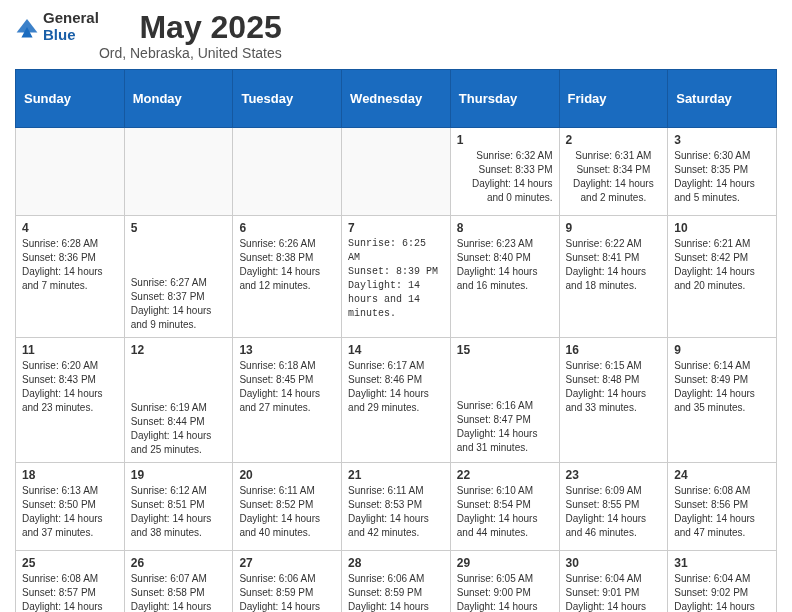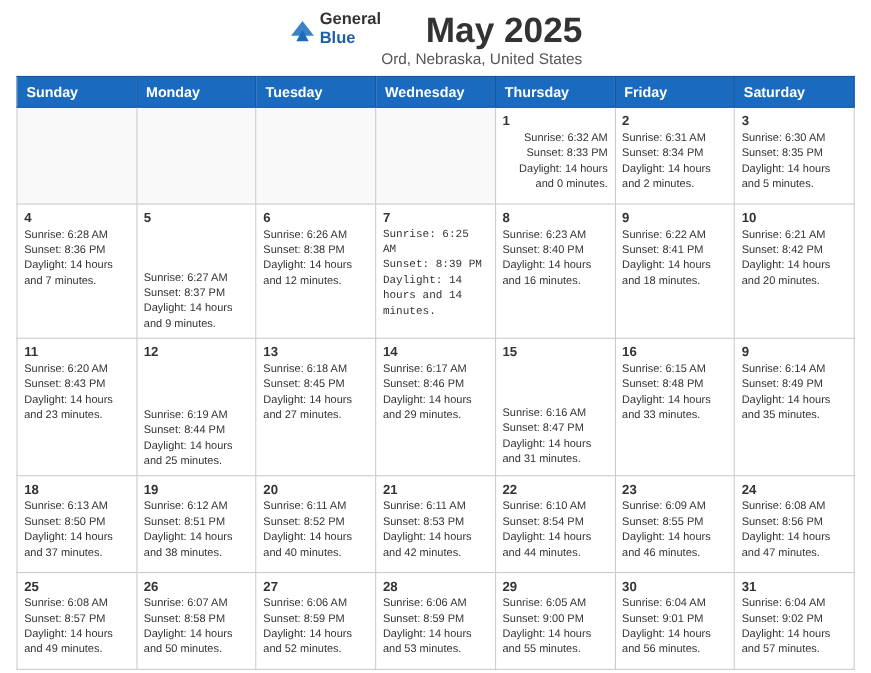--- a/index.html
+++ b/index.html
@@ -5,21 +5,21 @@
     * { box-sizing: border-box; margin: 0; padding: 0; }
     body {
       font-family: Arial, sans-serif;
       background: #fff;
       width: 792px;
       min-height: 612px;
       padding: 10px 15px;
     }
     .header {
       display: flex;
-      justify-content: center;
+      justify-content: flex-start;
       align-items: flex-start;
       margin-bottom: 8px;
     }
     .logo {
       display: flex;
       align-items: center;
       gap: 4px;
     }
     .logo-text {
       display: flex;
@@ -57,21 +57,21 @@
       width: 100%;
       border-collapse: collapse;
       border: 1px solid #ccc;
     }
     .calendar th {
       background-color: #1a6bbf;
       color: #fff;
       font-size: 13px;
       font-weight: bold;
       text-align: left;
-      padding: 6px 8px;
+      padding: 21px 8px;
       border: 1px solid #1558a0;
     }
     .calendar td {
       width: calc(100% / 7);
       vertical-align: top;
       padding: 5px 6px;
       border: 1px solid #ccc;
       font-size: 10.5px;
       color: #333;
       background: #fff;
@@ -137,21 +137,21 @@
         <td class="empty"></td>
         <td class="empty"></td>
         <td>
           <span class="day-number">1</span>
           <div class="day-info" style="white-space: pre-line; text-align: right;">Sunrise: 6:32 AM
 Sunset: 8:33 PM
 Daylight: 14 hours and 0 minutes.</div>
         </td>
         <td>
           <span class="day-number">2</span>
-          <div class="day-info" style="white-space: pre-line;">Sunrise: 6:31 AM
+          <div class="day-info" style="white-space: pre-line; text-align: center;">Sunrise: 6:31 AM
 Sunset: 8:34 PM
 Daylight: 14 hours and 2 minutes.</div>
         </td>
         <td>
           <span class="day-number">3</span>
           <div class="day-info" style="white-space: pre-line;">Sunrise: 6:30 AM
 Sunset: 8:35 PM
 Daylight: 14 hours and 5 minutes.</div>
         </td>
       </tr>

